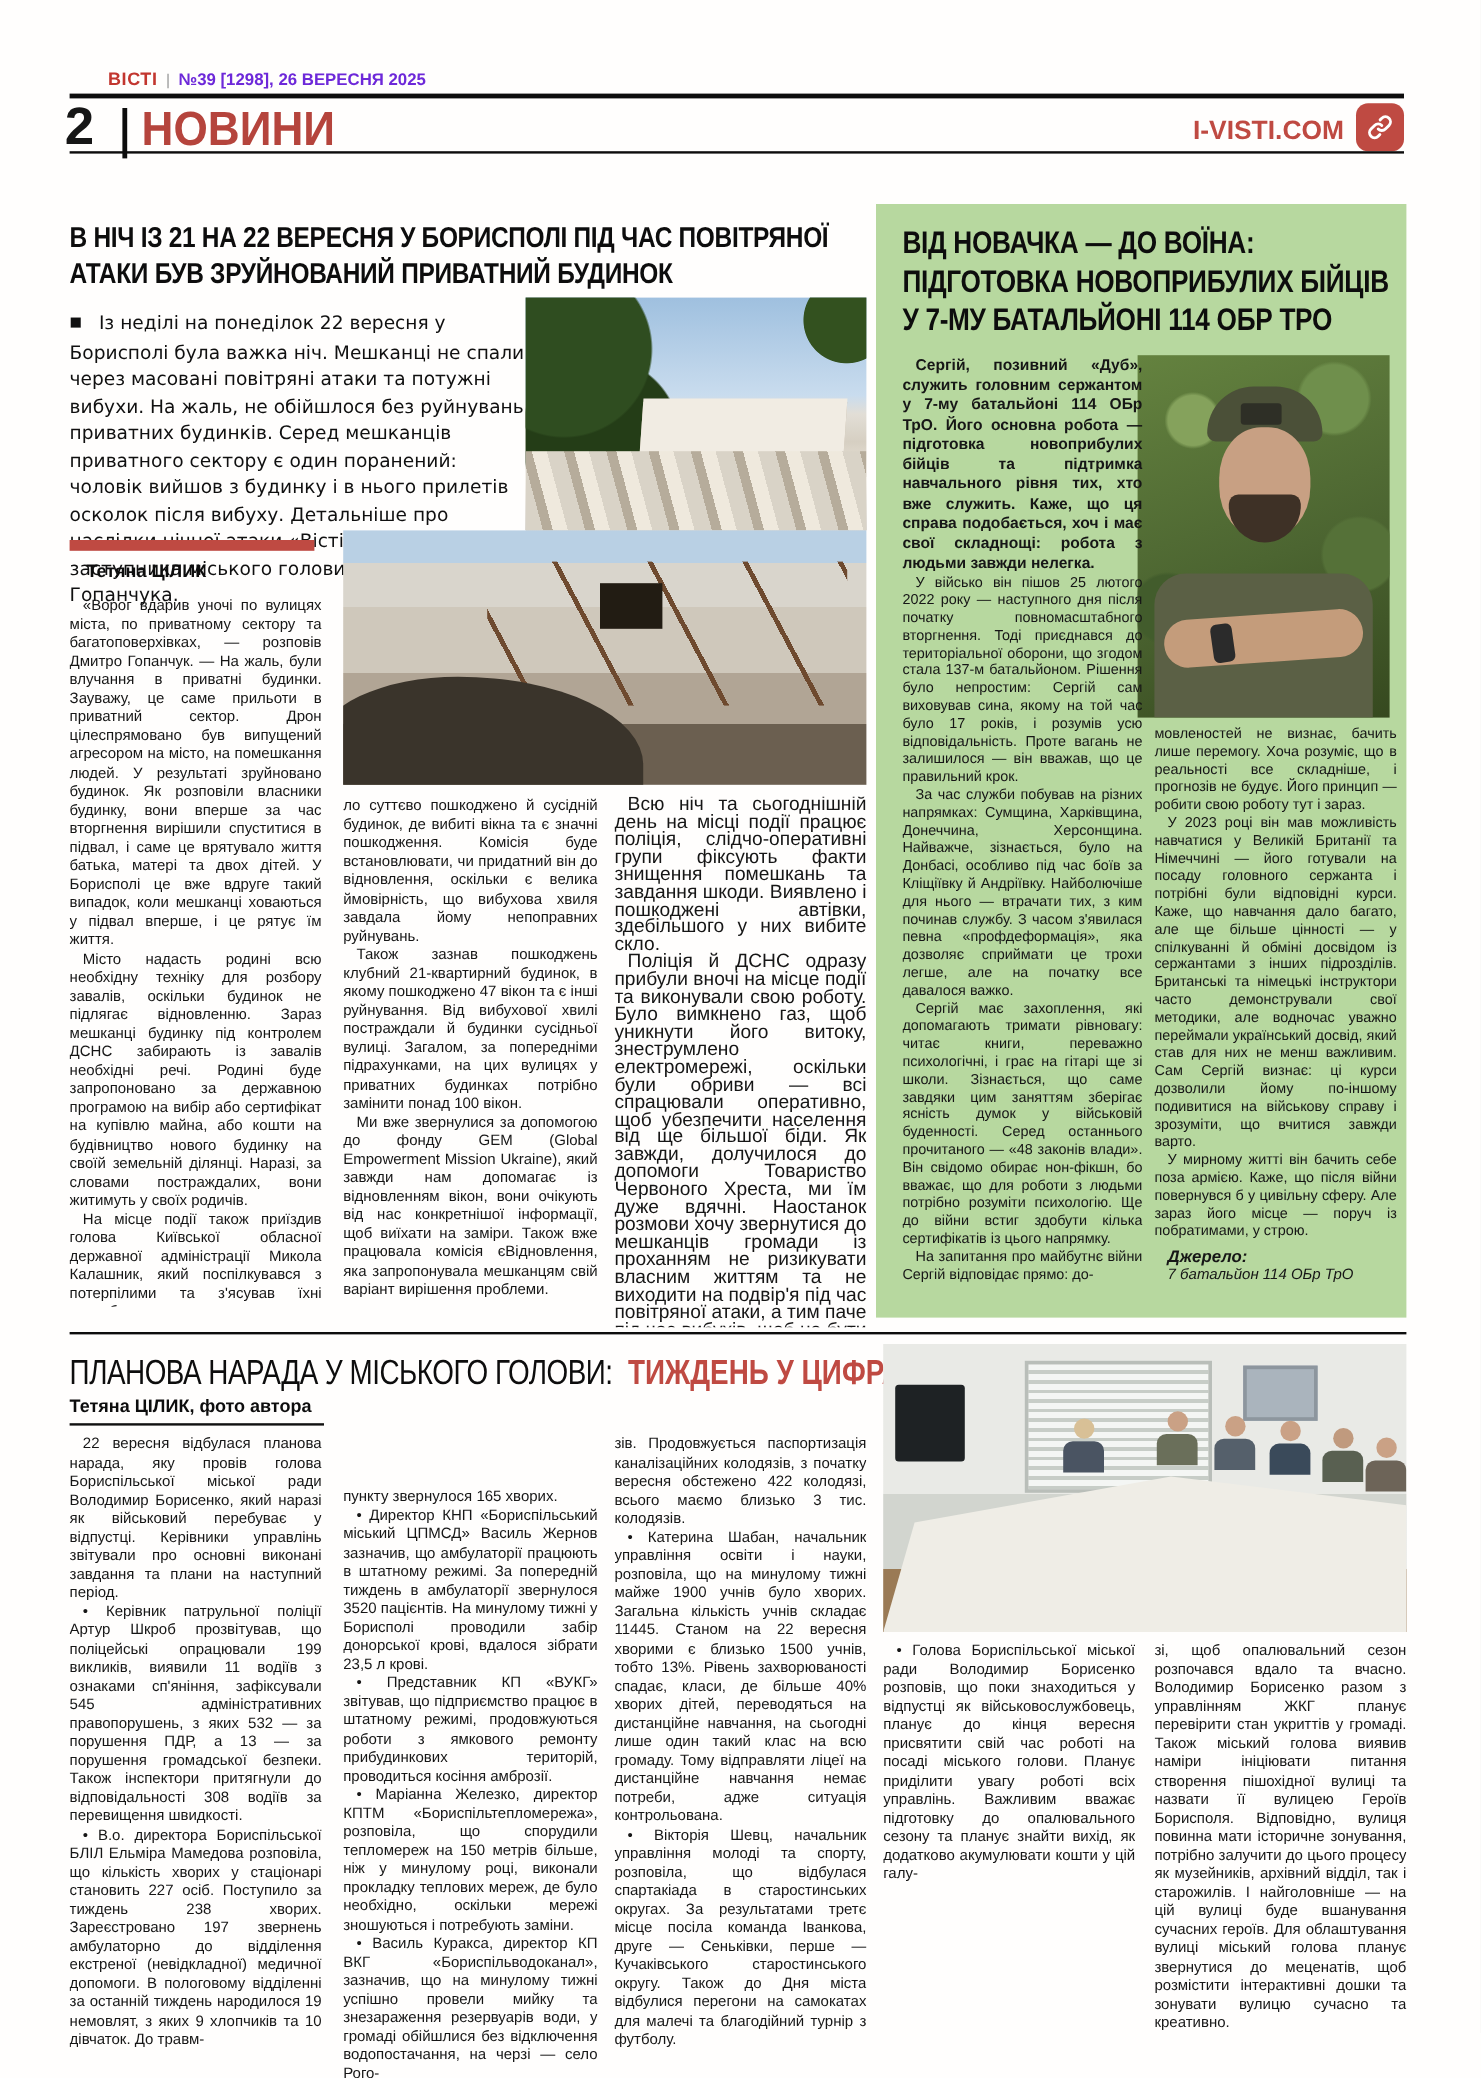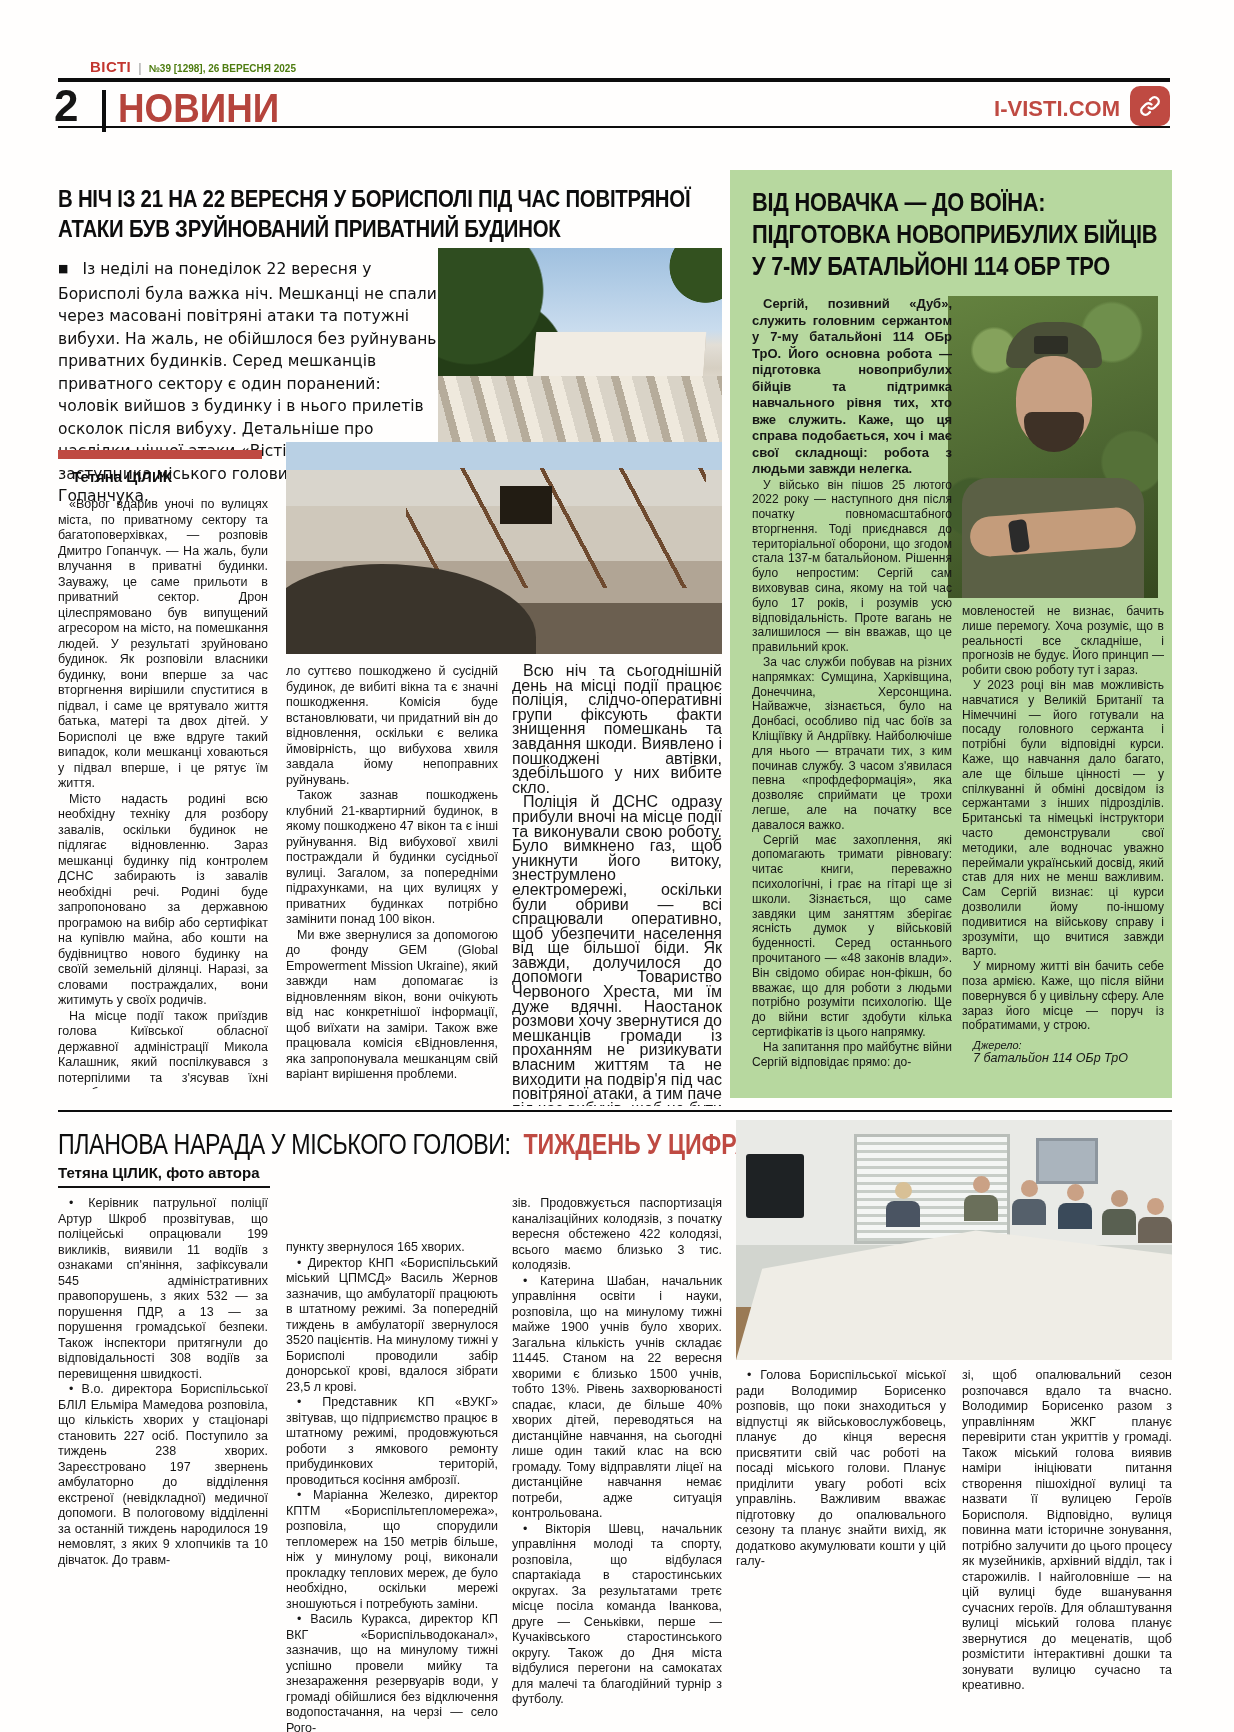--- a/index.html
+++ b/index.html
@@ -3,21 +3,21 @@
 <meta charset="utf-8">
 <style>
   html,body{margin:0;padding:0;background:#e8e8e8;}
   #page{position:relative;width:1234px;height:1732px;margin:0 auto;background:#fffefd;
         font-family:"Liberation Sans",sans-serif;color:#161616;overflow:hidden;padding-left:17px;}
   .abs{position:absolute;}
   
   .brandrow{left:90px;top:58px;display:flex;align-items:baseline;gap:7px;}
   .brand{color:#c2362f;font-weight:800;font-size:15px;letter-spacing:.5px;}
   .brand-sep{color:#999;font-size:13px;}
-  .issue{font-weight:700;font-size:10px;color:#4d7c0f;}
+  .issue{font-weight:700;font-size:14px;color:#6d28d9;}
   .rule-thick{left:58px;top:78px;width:1112px;height:4px;background:#0d0d0d;}
   .pagenum{left:54px;top:84px;font-size:44px;font-weight:800;line-height:1;}
   .vbar{left:102px;top:90px;width:4px;height:42px;background:#0d0d0d;}
   .section{left:118px;top:88px;font-size:40px;font-weight:800;color:#b5443c;line-height:1;
            transform:scaleX(.92);transform-origin:left;}
   .site{left:930px;top:96px;width:190px;text-align:right;font-size:22px;font-weight:700;color:#bf4a42;}
   .site-icon{left:1130px;top:86px;width:40px;height:40px;background:#bf4a42;border-radius:10px;
              display:flex;align-items:center;justify-content:center;}
   .rule-thin{left:58px;top:126px;width:1112px;height:2px;background:#0d0d0d;}
   
@@ -83,21 +83,21 @@
   
   .green{left:730px;top:170px;width:442px;height:928px;background:#b7d89f;}
   .g-hl{left:752px;top:186px;width:410px;height:100px;font-size:26px;line-height:32px;font-weight:700;}
   .g-hl .hl-inner{width:490px;transform:scaleX(.84);}
   .g-col{text-align:justify;overflow:hidden;}
   .g-intro{margin:0;font-size:13px;line-height:16.5px;font-weight:700;text-indent:11px;}
   .g-col .para{margin:0;font-size:12px;line-height:14.8px;text-indent:11px;}
   .g-col .para.cont{text-indent:0;}
   .g-left{left:752px;top:296px;width:200px;height:800px;}
   .g-right{left:962px;top:604px;width:202px;height:492px;}
-  .src-label{margin:6px 0 0;font-size:11px;font-weight:400;font-style:italic;text-indent:11px;}
+  .src-label{margin:6px 0 0;font-size:14px;font-weight:700;font-style:italic;text-indent:11px;}
   .src-value{margin:0;font-size:12.5px;font-style:italic;text-indent:11px;}
   
   .rule-div{left:58px;top:1110px;width:1114px;height:2px;background:#0d0d0d;}
   .a3-hl{left:58px;top:1126px;width:680px;height:40px;font-size:29px;line-height:36px;white-space:nowrap;}
   .a3-hl .hl-inner{transform:scaleX(.8);}
   .a3-hl .part-black{font-weight:400;letter-spacing:-.5px;color:#0d0d0d;}
   .a3-hl .part-red{font-weight:800;color:#bf4a42;margin-left:8px;}
   .a3-byline{left:58px;top:1164px;}
   .a3-rule{left:58px;top:1186px;width:212px;height:2px;background:#111;}
   .m-col1{left:58px;top:1196px;width:210px;height:514px;}
@@ -234,20 +234,21 @@
         <div class="head" style="background:#c09a7e"></div>
         <div class="torso" style="background:#596051"></div>
       </div>
     <div class="person" style="left:402px;top:78px">
         <div class="head"></div>
         <div class="torso" style="background:#6d6458"></div>
       </div>
   </div>
 
   <div class="abs col m-col1">
+      <p class="para">22 вересня відбулася планова нарада, яку провів голова Бориспільської міської ради Володимир Борисенко, який наразі як військовий перебуває у відпустці. Керівники управлінь звітували про основні виконані завдання та плани на наступний період.</p>
       <p class="para">• Керівник патрульної поліції Артур Шкроб прозвітував, що поліцейські опрацювали 199 викликів, виявили 11 водіїв з ознаками сп'яніння, зафіксували 545 адміністративних правопорушень, з яких 532 — за порушення ПДР, а 13 — за порушення громадської безпеки. Також інспектори притягнули до відповідальності 308 водіїв за перевищення швидкості.</p>
       <p class="para">• В.о. директора Бориспільської БЛІЛ Ельміра Мамедова розповіла, що кількість хворих у стаціонарі становить 227 осіб. Поступило за тиждень 238 хворих. Зареєстровано 197 звернень амбулаторно до відділення екстреної (невідкладної) медичної допомоги. В пологовому відділенні за останній тиждень народилося 19 немовлят, з яких 9 хлопчиків та 10 дівчаток. До травм-</p>
     </div>
   <div class="abs col m-col2">
       <p class="para cont">пункту звернулося 165 хворих.</p>
       <p class="para">• Директор КНП «Бориспільський міський ЦПМСД» Василь Жернов зазначив, що амбулаторії працюють в штатному режимі. За попередній тиждень в амбулаторії звернулося 3520 пацієнтів. На минулому тижні у Борисполі проводили забір донорської крові, вдалося зібрати 23,5 л крові.</p>
       <p class="para">• Представник КП «ВУКГ» звітував, що підприємство працює в штатному режимі, продовжуються роботи з ямкового ремонту прибудинкових територій, проводиться косіння амброзії.</p>
       <p class="para">• Маріанна Железко, директор КПТМ «Бориспільтепломережа», розповіла, що спорудили тепломереж на 150 метрів більше, ніж у минулому році, виконали прокладку теплових мереж, де було необхідно, оскільки мережі зношуються і потребують заміни.</p>
       <p class="para">• Василь Куракса, директор КП ВКГ «Бориспільводоканал», зазначив, що на минулому тижні успішно провели мийку та знезараження резервуарів води, у громаді обійшлися без відключення водопостачання, на черзі — село Рого-</p>
     </div>

